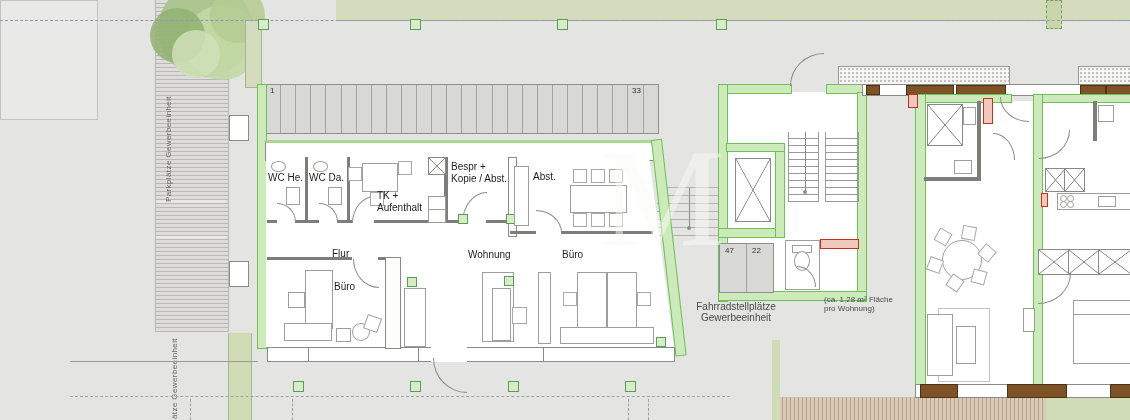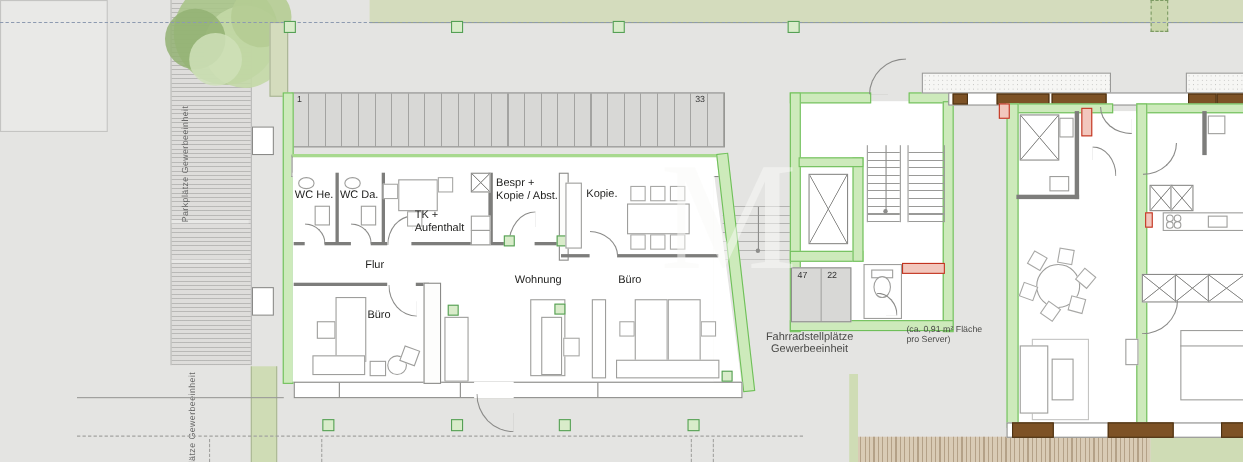--- a/index.html
+++ b/index.html
@@ -179,22 +179,22 @@
   <div class="abs furn" style="left:336px;top:328px;width:13px;height:12px;"></div>
   <div class="abs furn" style="left:404px;top:288px;width:20px;height:57px;"></div>
   <div class="abs post" style="left:407px;top:277px;width:8px;height:8px;"></div>
 
   <span class="abs lbl" style="left:268px;top:172px;">WC He.</span>
   <span class="abs lbl" style="left:309px;top:172px;">WC Da.</span>
   <span class="abs lbl" style="left:377px;top:190px;">TK +</span>
   <span class="abs lbl" style="left:377px;top:202px;">Aufenthalt</span>
   <span class="abs lbl" style="left:451px;top:161px;">Bespr +</span>
   <span class="abs lbl" style="left:451px;top:173px;">Kopie / Abst.</span>
-  <span class="abs lbl" style="left:533px;top:171px;">Kopie.</span>
-  <span class="abs lbl" style="left:332px;top:236px;">Flur</span>
+  <span class="abs lbl" style="left:533px;top:171px;">Abst.</span>
+  <span class="abs lbl" style="left:332px;top:248px;">Flur</span>
   <span class="abs lbl" style="left:468px;top:249px;">Wohnung</span>
   <span class="abs lbl" style="left:562px;top:249px;">Büro</span>
   <span class="abs lbl" style="left:334px;top:281px;">Büro</span>
 
   <div class="abs" style="left:726px;top:92px;width:131px;height:200px;background:#fff;"></div>
   <div class="abs gwall" style="left:718px;top:84px;width:72px;height:8px;"></div>
   <div class="abs gwall" style="left:826px;top:84px;width:39px;height:8px;"></div>
   <div class="abs gwall" style="left:718px;top:84px;width:8px;height:216px;"></div>
   <div class="abs gwall" style="left:857px;top:92px;width:8px;height:208px;"></div>
   <div class="abs gwall" style="left:718px;top:291px;width:147px;height:8px;"></div>
@@ -214,22 +214,22 @@
   <div class="abs red" style="left:820px;top:239px;width:37px;height:8px;"></div>
 
   <div class="abs" style="left:719px;top:243px;width:53px;height:48px;background:#d8d8d6;border:1px solid #8f8f8d;background-image:linear-gradient(#a3a3a1,#a3a3a1);background-size:1px 100%;background-position:center;background-repeat:no-repeat;"></div>
   <span class="abs num" style="left:725px;top:246px;">47</span>
   <span class="abs num" style="left:752px;top:246px;">22</span>
   <div class="abs" style="left:696px;top:301px;width:80px;text-align:center;">
     <div class="lbl" style="color:#4a4a48;">Fahrradstellplätze</div>
     <div class="lbl" style="color:#4a4a48;">Gewerbeeinheit</div>
   </div>
   <div class="abs" style="left:824px;top:295px;width:90px;">
-    <div class="sm">(ca. 0,91 m² Fläche</div>
-    <div class="sm">pro Server)</div>
+    <div class="sm">(ca. 1,28 m² Fläche</div>
+    <div class="sm">pro Wohnung)</div>
   </div>
 
   <div class="abs stipple" style="left:838px;top:66px;width:170px;height:17px;"></div>
   <div class="abs stipple" style="left:1078px;top:66px;width:52px;height:17px;"></div>
   <div class="abs" style="left:862px;top:84px;width:268px;height:10px;background:#fff;border:1px solid #8a8a88;"></div>
   <div class="abs brown" style="left:866px;top:85px;width:12px;height:8px;"></div>
   <div class="abs brown" style="left:906px;top:85px;width:46px;height:8px;"></div>
   <div class="abs brown" style="left:956px;top:85px;width:48px;height:8px;"></div>
   <div class="abs brown" style="left:1080px;top:85px;width:24px;height:8px;"></div>
   <div class="abs brown" style="left:1106px;top:85px;width:24px;height:8px;"></div>

